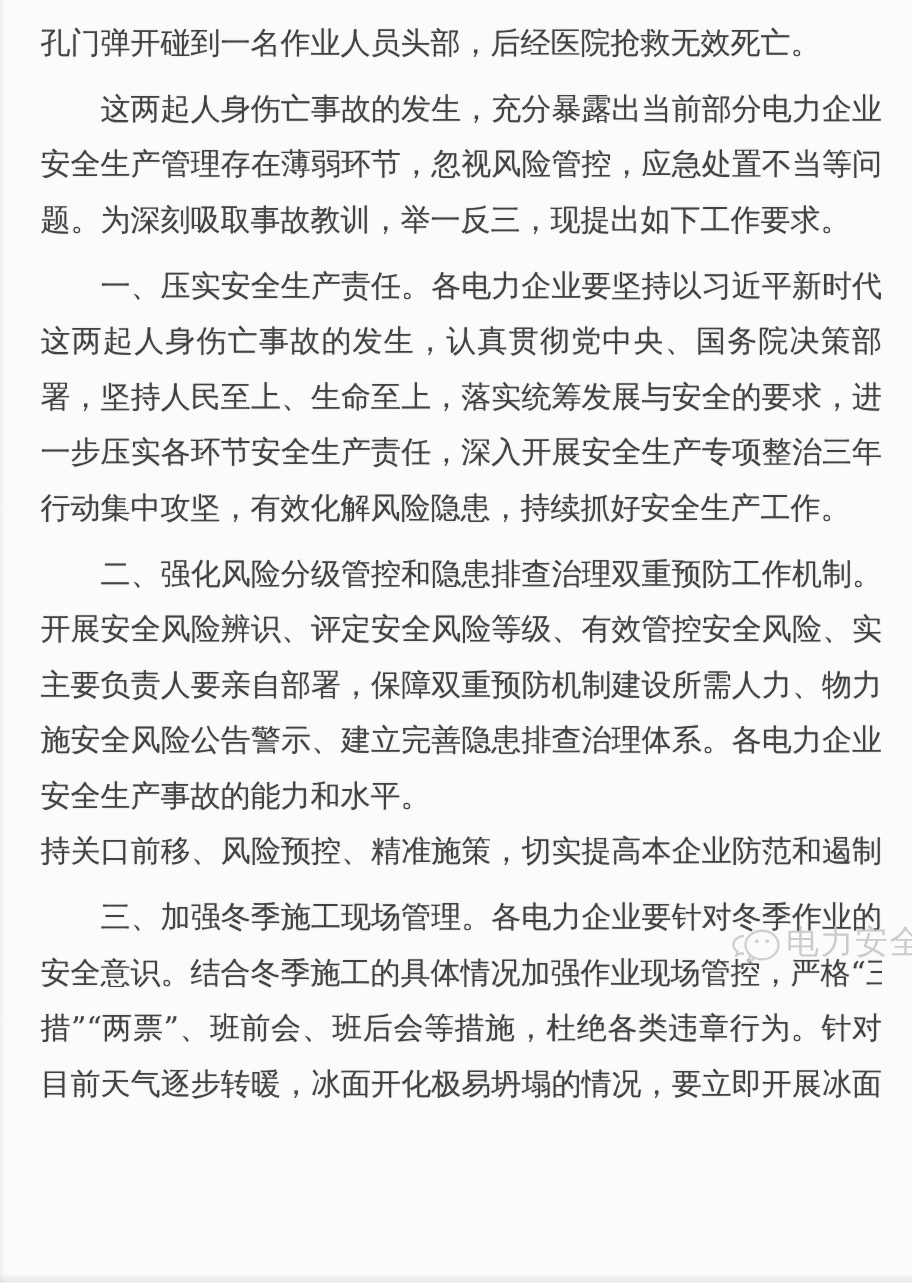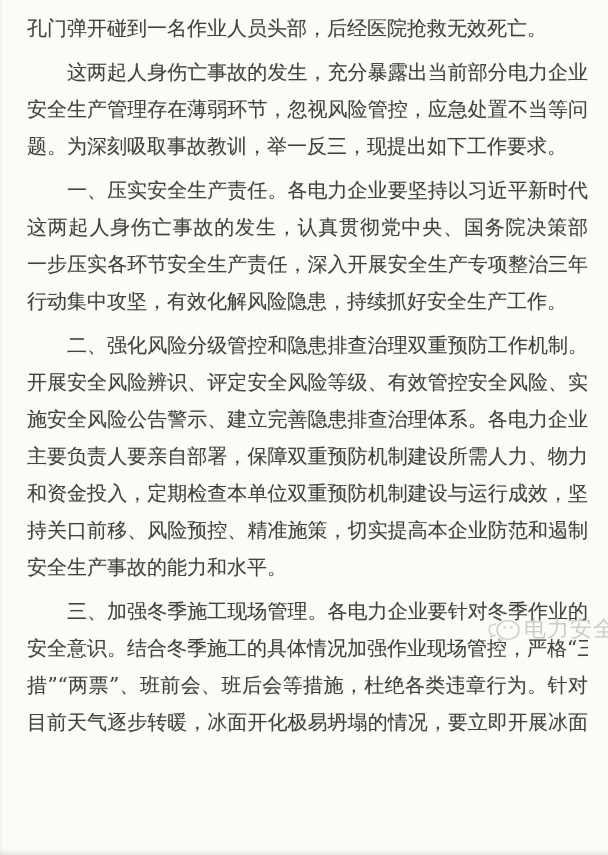--- a/index.html
+++ b/index.html
@@ -71,32 +71,32 @@
 
   <div class="para">
     <div class="ln fl ind">这两起人身伤亡事故的发生，充分暴露出当前部分电力企业</div>
     <div class="ln fl">安全生产管理存在薄弱环节，忽视风险管控，应急处置不当等问</div>
     <div class="ln">题。为深刻吸取事故教训，举一反三，现提出如下工作要求。</div>
   </div>
 
   <div class="para">
     <div class="ln fl ind">一、压实安全生产责任。各电力企业要坚持以习近平新时代</div>
     <div class="ln fl">这两起人身伤亡事故的发生，认真贯彻党中央、国务院决策部</div>
+    <div class="ln fl">署，坚持人民至上、生命至上，落实统筹发展与安全的要求，进</div>
     <div class="ln fl">一步压实各环节安全生产责任，深入开展安全生产专项整治三年</div>
     <div class="ln">行动集中攻坚，有效化解风险隐患，持续抓好安全生产工作。</div>
   </div>
 
   <div class="para">
     <div class="ln fl ind">二、强化风险分级管控和隐患排查治理双重预防工作机制。</div>
     <div class="ln fl">开展安全风险辨识、评定安全风险等级、有效管控安全风险、实</div>
+    <div class="ln fl">主要负责人要亲自部署，保障双重预防机制建设所需人力、物力</div>
     <div class="ln fl">施安全风险公告警示、建立完善隐患排查治理体系。各电力企业</div>
-    <div class="ln fl">主要负责人要亲自部署，保障双重预防机制建设所需人力、物力</div>
-    <div class="ln fl">和资金投入，定期检查本单位双重预防机制建设与运行成效，坚</div>
+    <div class="ln">安全生产事故的能力和水平。</div>
     <div class="ln fl">持关口前移、风险预控、精准施策，切实提高本企业防范和遏制</div>
-    <div class="ln">安全生产事故的能力和水平。</div>
   </div>
 
   <div class="para">
     <div class="ln fl ind">三、加强冬季施工现场管理。各电力企业要针对冬季作业的</div>
     <div class="ln fl">安全意识。结合冬季施工的具体情况加强作业现场管控，严格“三</div>
     <div class="ln fl">措”“两票”、班前会、班后会等措施，杜绝各类违章行为。针对</div>
     <div class="ln fl">目前天气逐步转暖，冰面开化极易坍塌的情况，要立即开展冰面</div>
   </div>
 
 </div>

